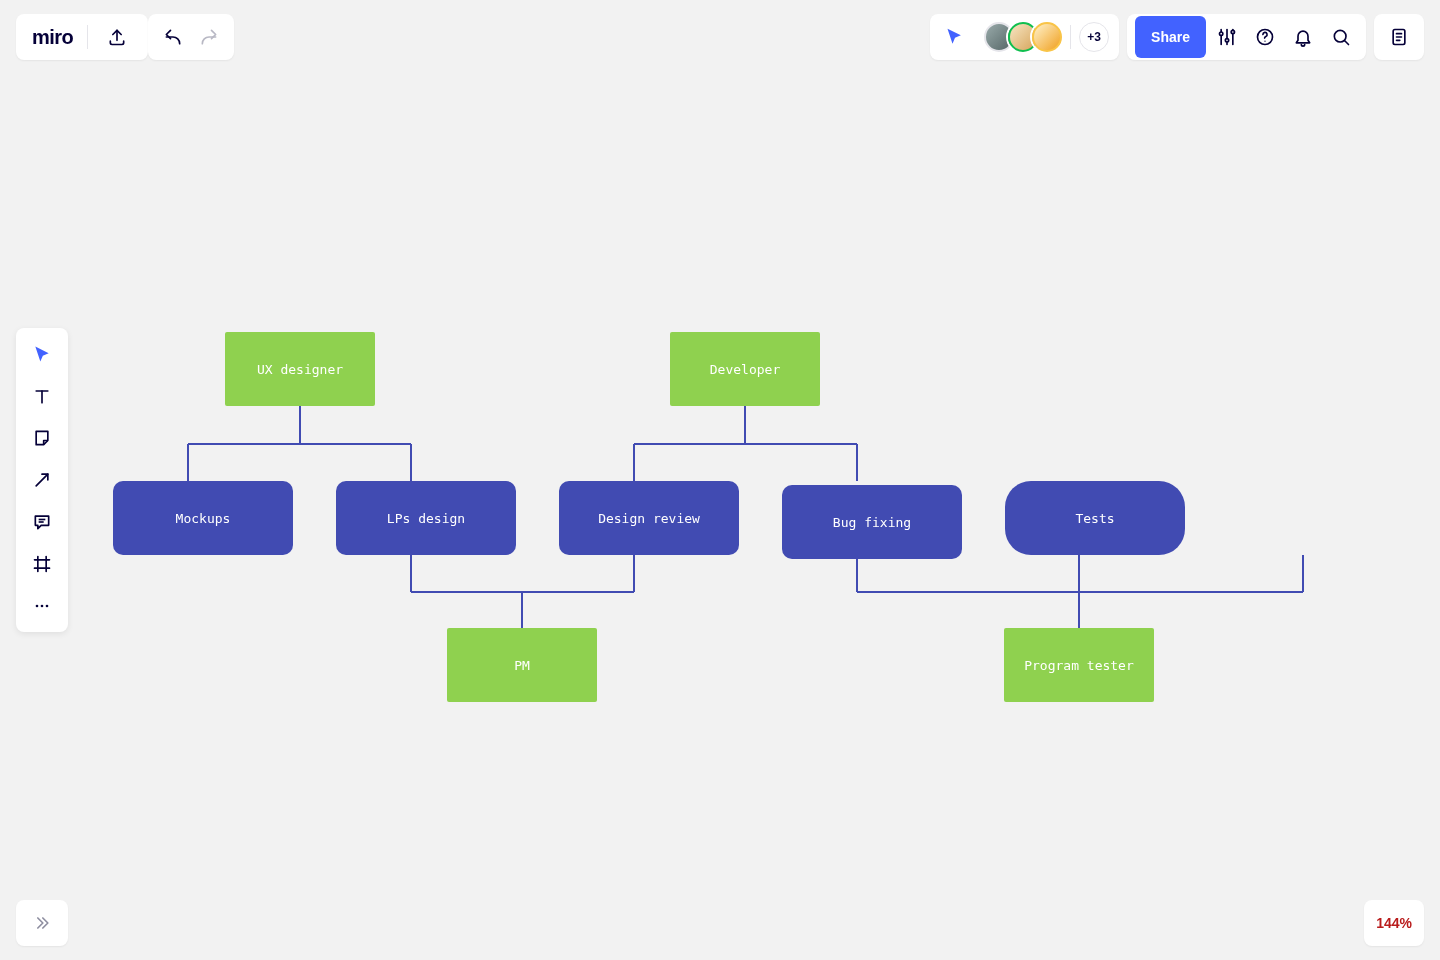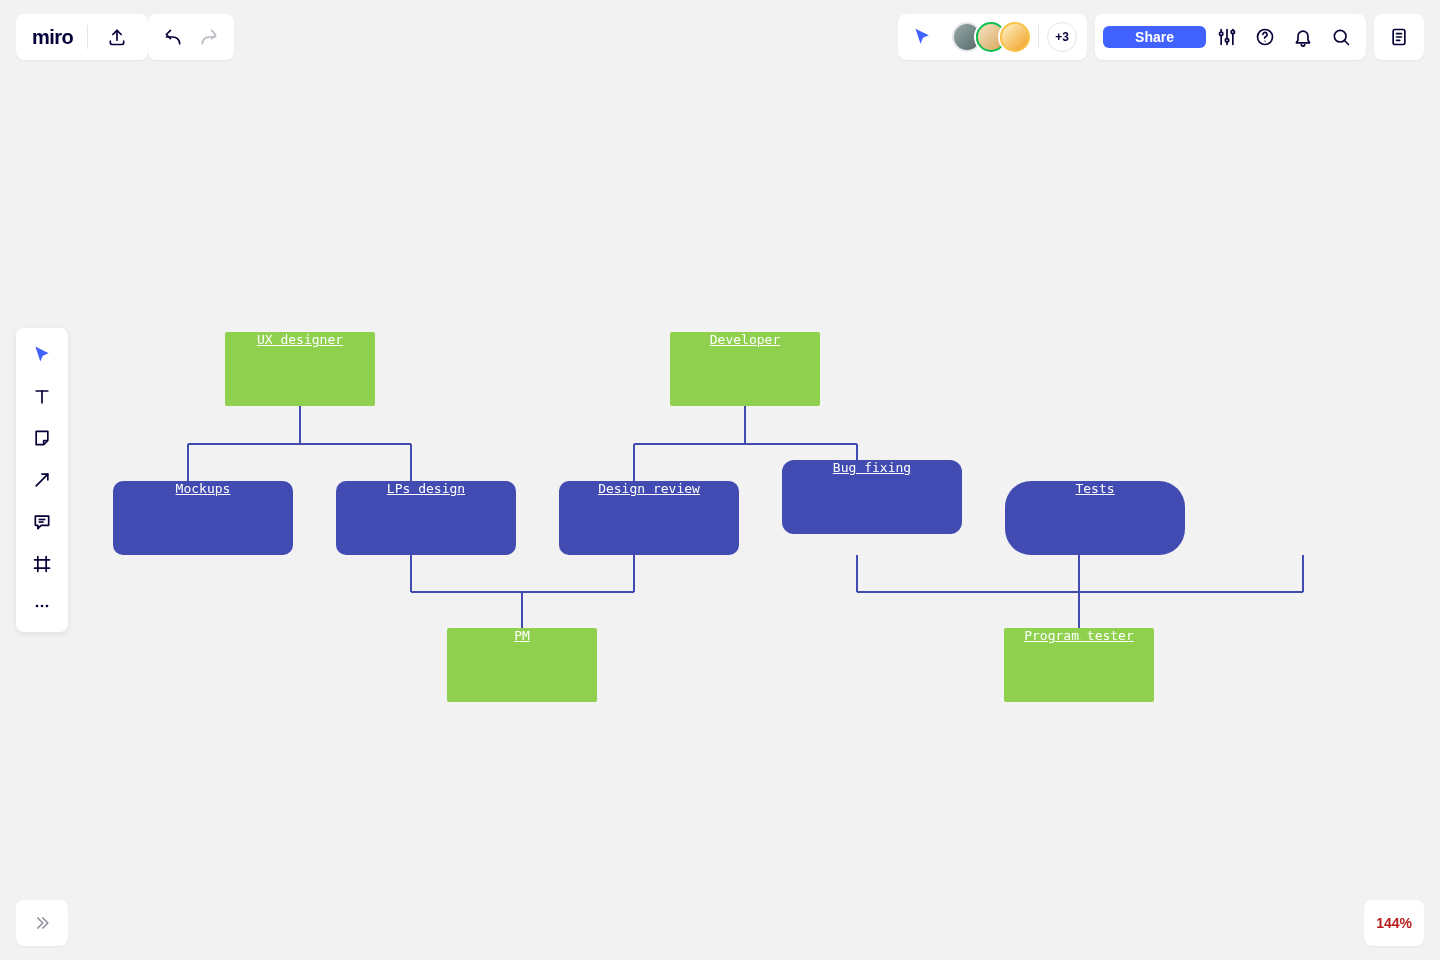--- a/index.html
+++ b/index.html
@@ -18,41 +18,41 @@
 
     
     .top-right { position: absolute; right: 16px; top: 14px; display: flex; gap: 8px; align-items: stretch; }
     .collab-pill { padding: 0 10px; gap: 8px; }
     .avatar { width: 30px; height: 30px; border-radius: 50%; display: inline-block; position: relative; }
     .avatar-ring { box-shadow: 0 0 0 2px #fff; margin-left: -6px; }
     .avatar-ring:first-child { margin-left: 0; }
     .plus-avatar { width: 30px; height: 30px; border-radius: 50%; background: #fff; border: 1px solid #e5e5ea; display: flex; align-items: center; justify-content: center; font-size: 12px; font-weight: 700; color: #050038; }
     .avatars-wrap { display: flex; align-items: center; }
     .cursor-ico { color: #4262ff; margin-right: 6px; }
-    .share-btn { background: #4262ff; color: #fff; font-weight: 700; font-size: 14px; border-radius: 6px; padding: 0 32px; height: 22px; display: flex; align-items: center; justify-content: center; cursor: pointer; }
+    .share-btn { background: #4262ff; color: #fff; font-weight: 700; font-size: 14px; border-radius: 6px; padding: 0 16px; height: 42px; display: flex; align-items: center; justify-content: center; cursor: pointer; }
     .actions-pill { padding: 0 8px; gap: 4px; }
     .actions-pill .icon-btn { width: 34px; height: 34px; }
     .single-pill { padding: 0 10px; }
 
     
     .left-tools { position: absolute; left: 16px; top: 328px; width: 52px; background: #fff; border-radius: 8px; box-shadow: 0 2px 6px rgba(0,0,0,0.08); padding: 8px 0; display: flex; flex-direction: column; align-items: center; gap: 6px; }
     .tool-btn { width: 36px; height: 36px; display: flex; align-items: center; justify-content: center; color: #050038; border-radius: 6px; cursor: pointer; }
     .tool-btn.active { color: #4262ff; }
 
     
     .bottom-left { position: absolute; left: 16px; bottom: 14px; }
     .expand-pill { width: 52px; height: 46px; justify-content: center; color: #8e8ea0; }
 
     
     .bottom-right { position: absolute; right: 16px; bottom: 14px; }
     .zoom-pill { padding: 0 12px; font-weight: 700; font-size: 14px; color: #b91c1c; }
 
     
     .canvas { position: absolute; inset: 0; }
-    .node { position: absolute; display: flex; align-items: flex-start; justify-content: center; text-align: center; font-family: ui-monospace, SFMono-Regular, Menlo, monospace; font-size: 13px; color: #ffffff; cursor: pointer; text-decoration: underline; }
+    .node { position: absolute; display: flex; align-items: center; justify-content: center; text-align: center; font-family: ui-monospace, SFMono-Regular, Menlo, monospace; font-size: 13px; color: #ffffff; cursor: pointer; }
     .role { background: #8fd14f; width: 150px; height: 74px; border-radius: 2px; }
     .task { background: #414bb2; width: 180px; height: 74px; border-radius: 10px; }
 
     svg.connectors { position: absolute; inset: 0; width: 1440px; height: 960px; }
     svg.connectors line, svg.connectors polyline { stroke: #414bb2; stroke-width: 2; fill: none; stroke-linejoin: round; }
 
     
     .av1 { background: linear-gradient(135deg,#9aa,#566); border: 2px solid #e5e5ea; }
     .av2 { background: linear-gradient(135deg,#f7e6c4,#d6a45a); border: 2px solid #0fbf4f; }
     .av3 { background: linear-gradient(135deg,#fff2cc,#f0a020); border: 2px solid #f9c447; }
@@ -96,21 +96,21 @@
 
     <div class="node task" style="left:113px; top:481px;">
         <span>Mockups</span>
       </div>
     <div class="node task" style="left:336px; top:481px;">
         <span>LPs design</span>
       </div>
     <div class="node task" style="left:559px; top:481px;">
         <span>Design review</span>
       </div>
-    <div class="node task" style="left:782px; top:460px;border-radius:12px;">
+    <div class="node task" style="left:782px; top:485px;">
         <span>Bug fixing</span>
       </div>
     <div class="node task" style="left:1005px; top:481px;border-radius:26px;">
         <span>Tests</span>
       </div>
 
     <div class="node role" style="left:447px; top:628px;">
         <span>PM</span>
       </div>
     <div class="node role" style="left:1004px; top:628px;">

